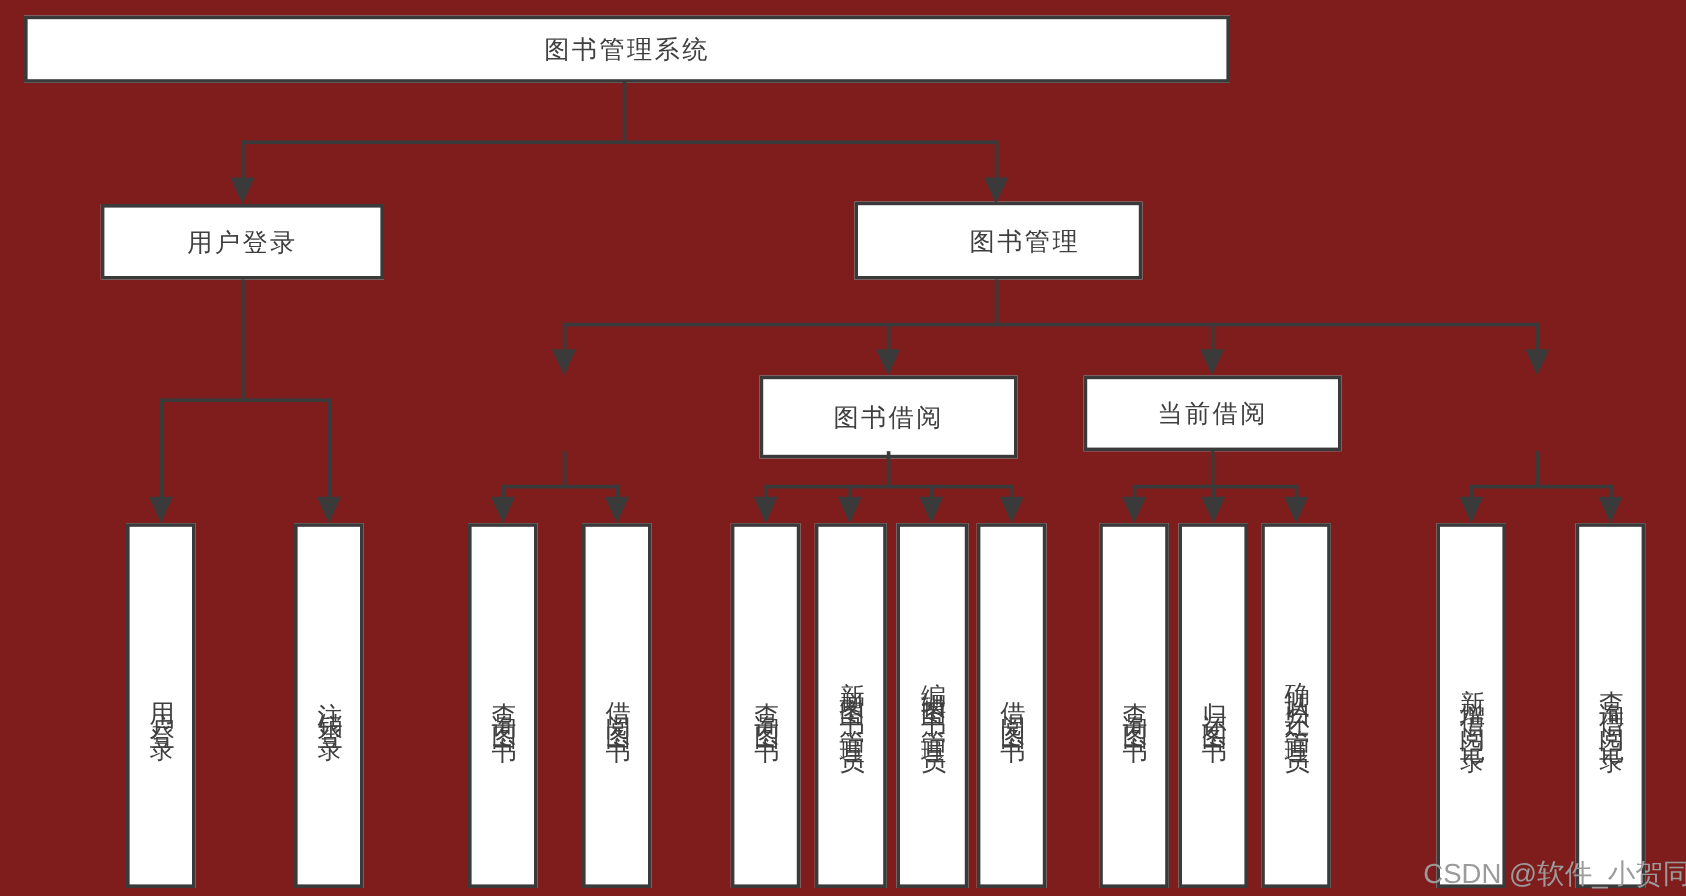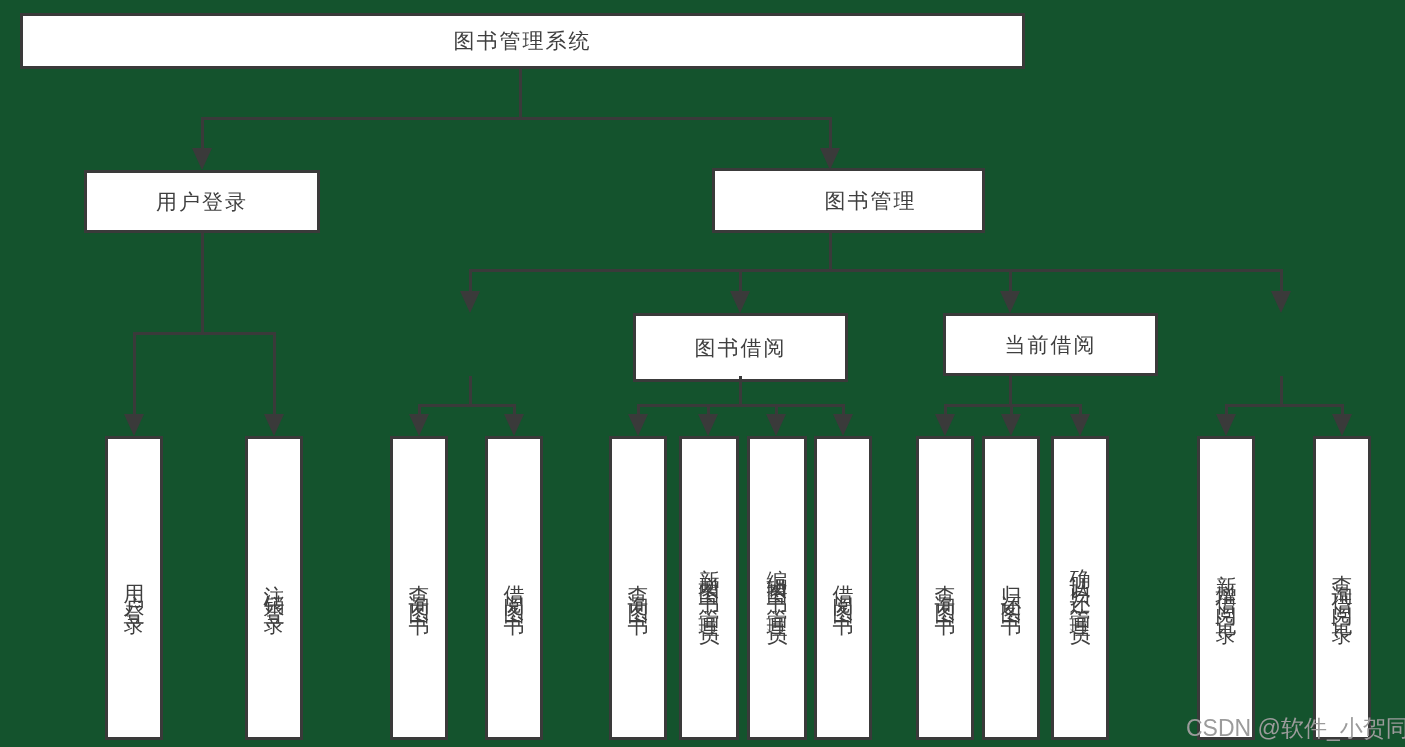--- a/index.html
+++ b/index.html
@@ -1,17 +1,17 @@
 <!DOCTYPE html>
 <html><head>
 <meta charset="utf-8">
 <style>
   html,body{margin:0;padding:0;background:#fff;}
   .stage{
-    position:relative;width:1405px;height:747px;background:#14532d;
+    position:relative;width:1405px;height:747px;background:#7f1d1d;
     font-family:"Liberation Sans",sans-serif;color:#3f3f3f;overflow:hidden;
   }
   .box{
     position:absolute;box-sizing:border-box;border:3px solid #3a3a3a;background:#ffffff;
     display:flex;align-items:center;justify-content:center;
     font-size:21px;letter-spacing:2px;color:#3f3f3f;
   }
   .vbox{
     position:absolute;box-sizing:border-box;border:3px solid #3a3a3a;background:#ffffff;
     display:flex;align-items:center;justify-content:center;
@@ -34,26 +34,26 @@
 </style>
 </head>
 <body>
 
 <div class="stage">
 
   <div class="box" style="left:20px;top:13px;width:1005px;height:56px;">图书管理系统</div>
 
   <div class="box" style="left:84px;top:170px;width:236px;height:63px;">用户登录</div>
 
-  <div class="box" style="left:712px;top:168px;width:273px;height:65px;padding-left:44px;">图书管理</div>
+  <div class="box" style="left:712px;top:168px;width:240px;height:65px;padding-left:44px;">图书管理</div>
 
 
   <div class="box" style="left:633px;top:313px;width:215px;height:69px;">图书借阅</div>
 
-  <div class="box" style="left:903px;top:313px;width:215px;height:63px;margin-left:40px;">当前借阅</div>
+  <div class="box" style="left:903px;top:313px;width:215px;height:63px;">当前借阅</div>
 
 
   <div class="vbox" style="left:105px;top:436px;width:58px;height:304px;">
     <span class="vt">用户登录</span>
   </div>
   <div class="vbox" style="left:245px;top:436px;width:58px;height:304px;">
     <span class="vt">注销登录</span>
   </div>
 
   <div class="vbox" style="left:390px;top:436px;width:58px;height:304px;">

